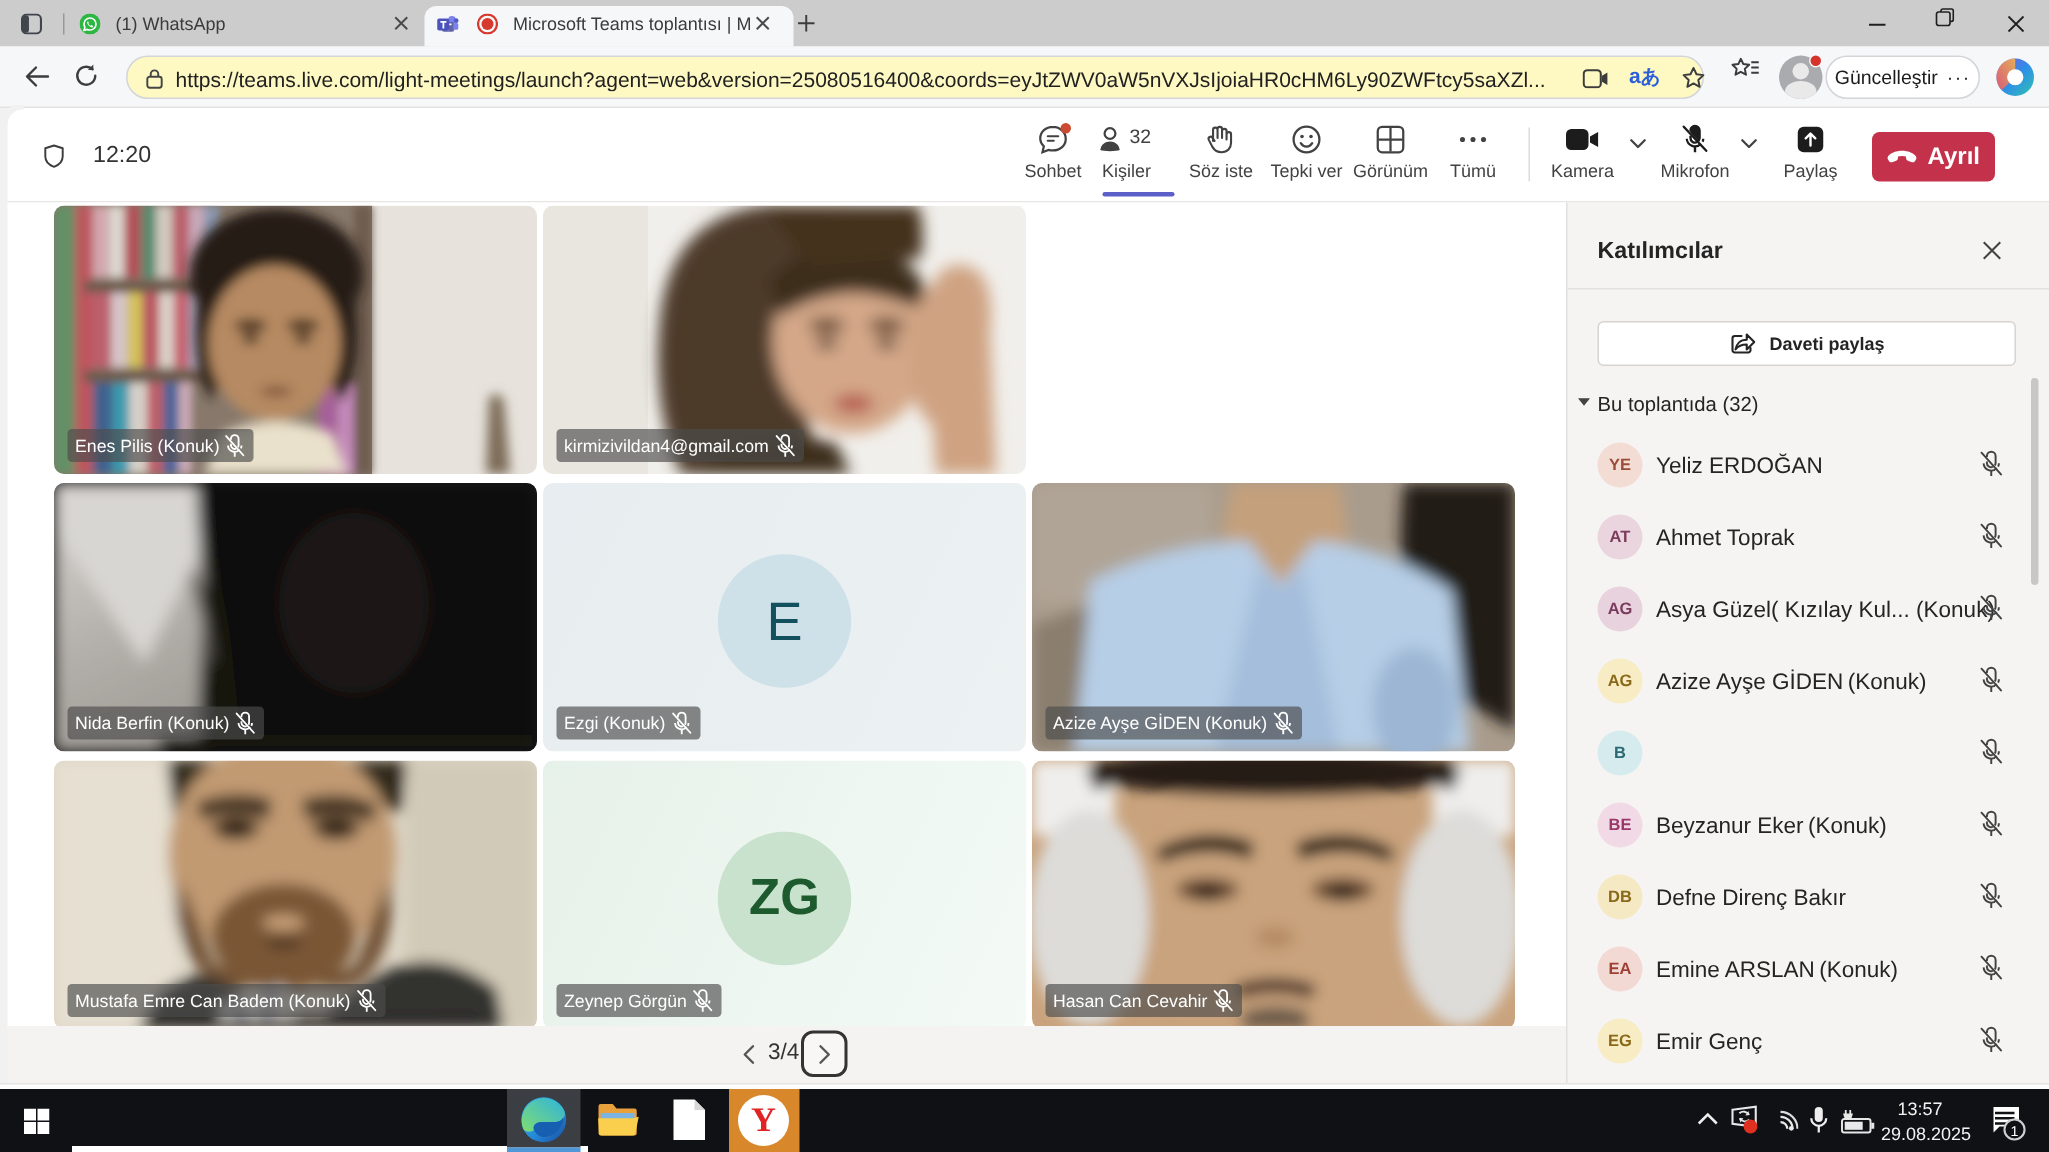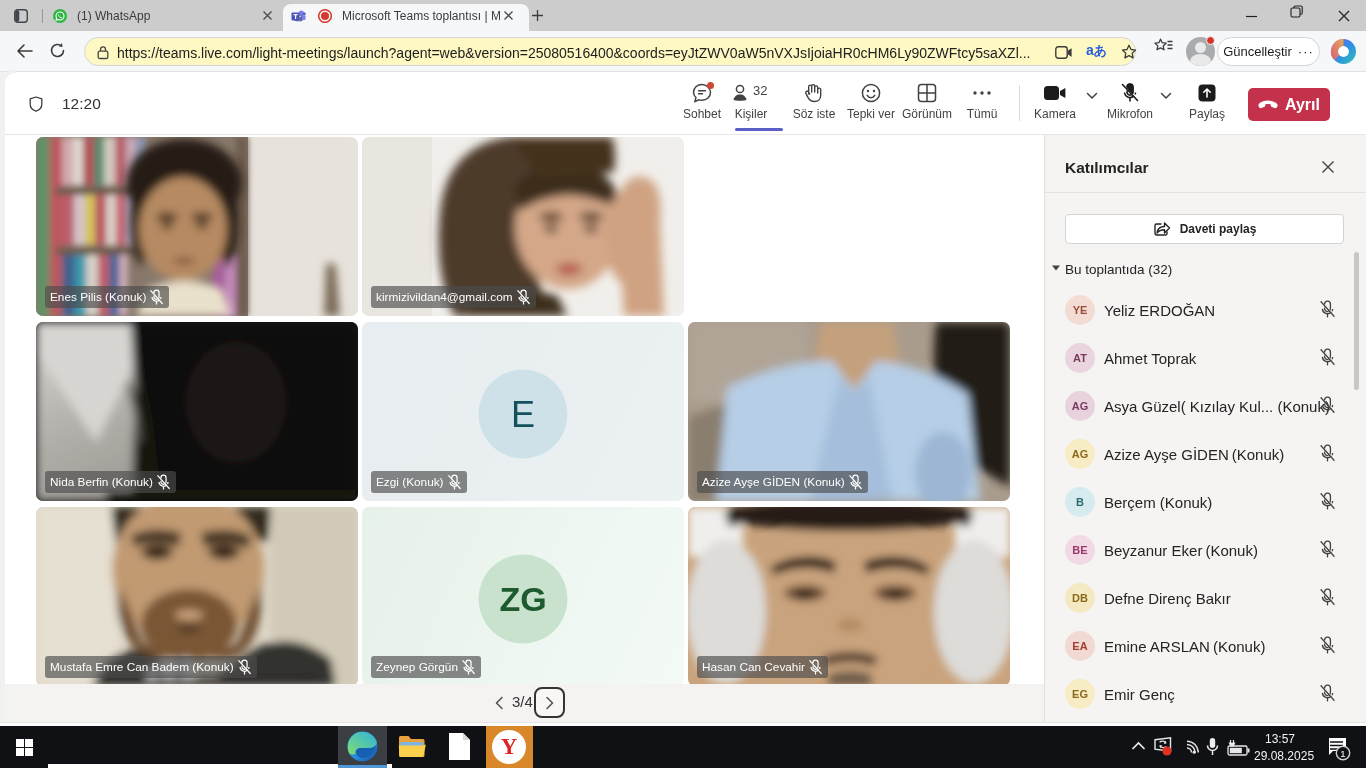--- a/index.html
+++ b/index.html
@@ -567,21 +567,20 @@
 <div class="pname">Azize Ayşe GİDEN (Konuk)</div>
 <div class="pmic"><svg width="17" height="19" viewBox="0 0 17 19">
             <path d="M5.6 4.6V4a2.9 2.9 0 0 1 5.8 0v4.6c0 .6-.2 1.2-.5 1.7M5.6 7.6V8.6a2.9 2.9 0 0 0 4 2.7" fill="none" stroke="#424242" stroke-width="1.3"></path>
             <path d="M3.4 8.9a5.1 5.1 0 0 0 8.8 3.2M13.6 8.9a5 5 0 0 1-.5 2.2" fill="none" stroke="#424242" stroke-width="1.3"></path>
             <path d="M8.5 14v3.4" stroke="#424242" stroke-width="1.3"></path>
             <path d="M2 1.8l13 14.5" stroke="#424242" stroke-width="1.3" stroke-linecap="round"></path>
           </svg></div>
 </div>
 <div class="prow" style="top:192px">
 <div class="pavatar" style="background:#d6ebee;color:#2b6a72">B</div>
-<div class="pname">Berçem (Konuk)</div>
 <div class="pmic"><svg width="17" height="19" viewBox="0 0 17 19">
             <path d="M5.6 4.6V4a2.9 2.9 0 0 1 5.8 0v4.6c0 .6-.2 1.2-.5 1.7M5.6 7.6V8.6a2.9 2.9 0 0 0 4 2.7" fill="none" stroke="#424242" stroke-width="1.3"></path>
             <path d="M3.4 8.9a5.1 5.1 0 0 0 8.8 3.2M13.6 8.9a5 5 0 0 1-.5 2.2" fill="none" stroke="#424242" stroke-width="1.3"></path>
             <path d="M8.5 14v3.4" stroke="#424242" stroke-width="1.3"></path>
             <path d="M2 1.8l13 14.5" stroke="#424242" stroke-width="1.3" stroke-linecap="round"></path>
           </svg></div>
 </div>
 <div class="prow" style="top:240px">
 <div class="pavatar" style="background:#f2d9e6;color:#99386b">BE</div>
 <div class="pname">Beyzanur Eker (Konuk)</div>

